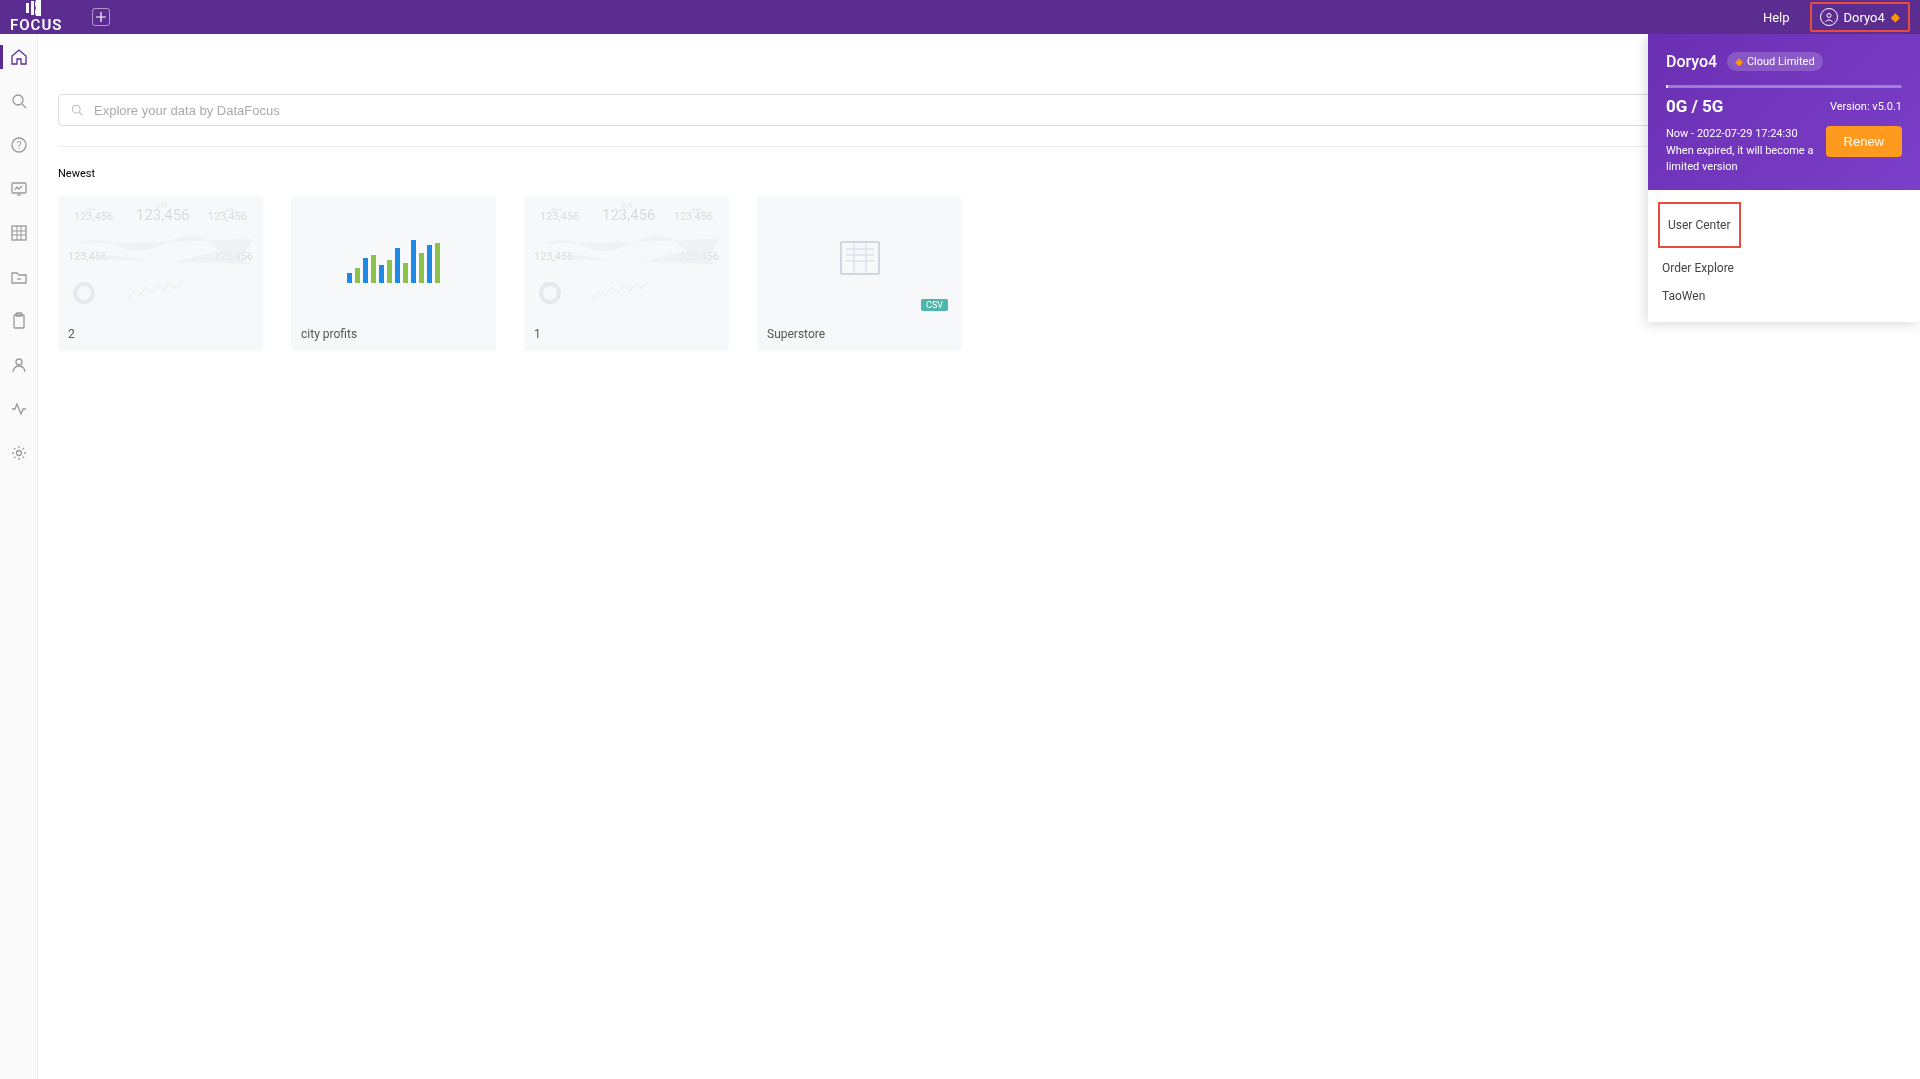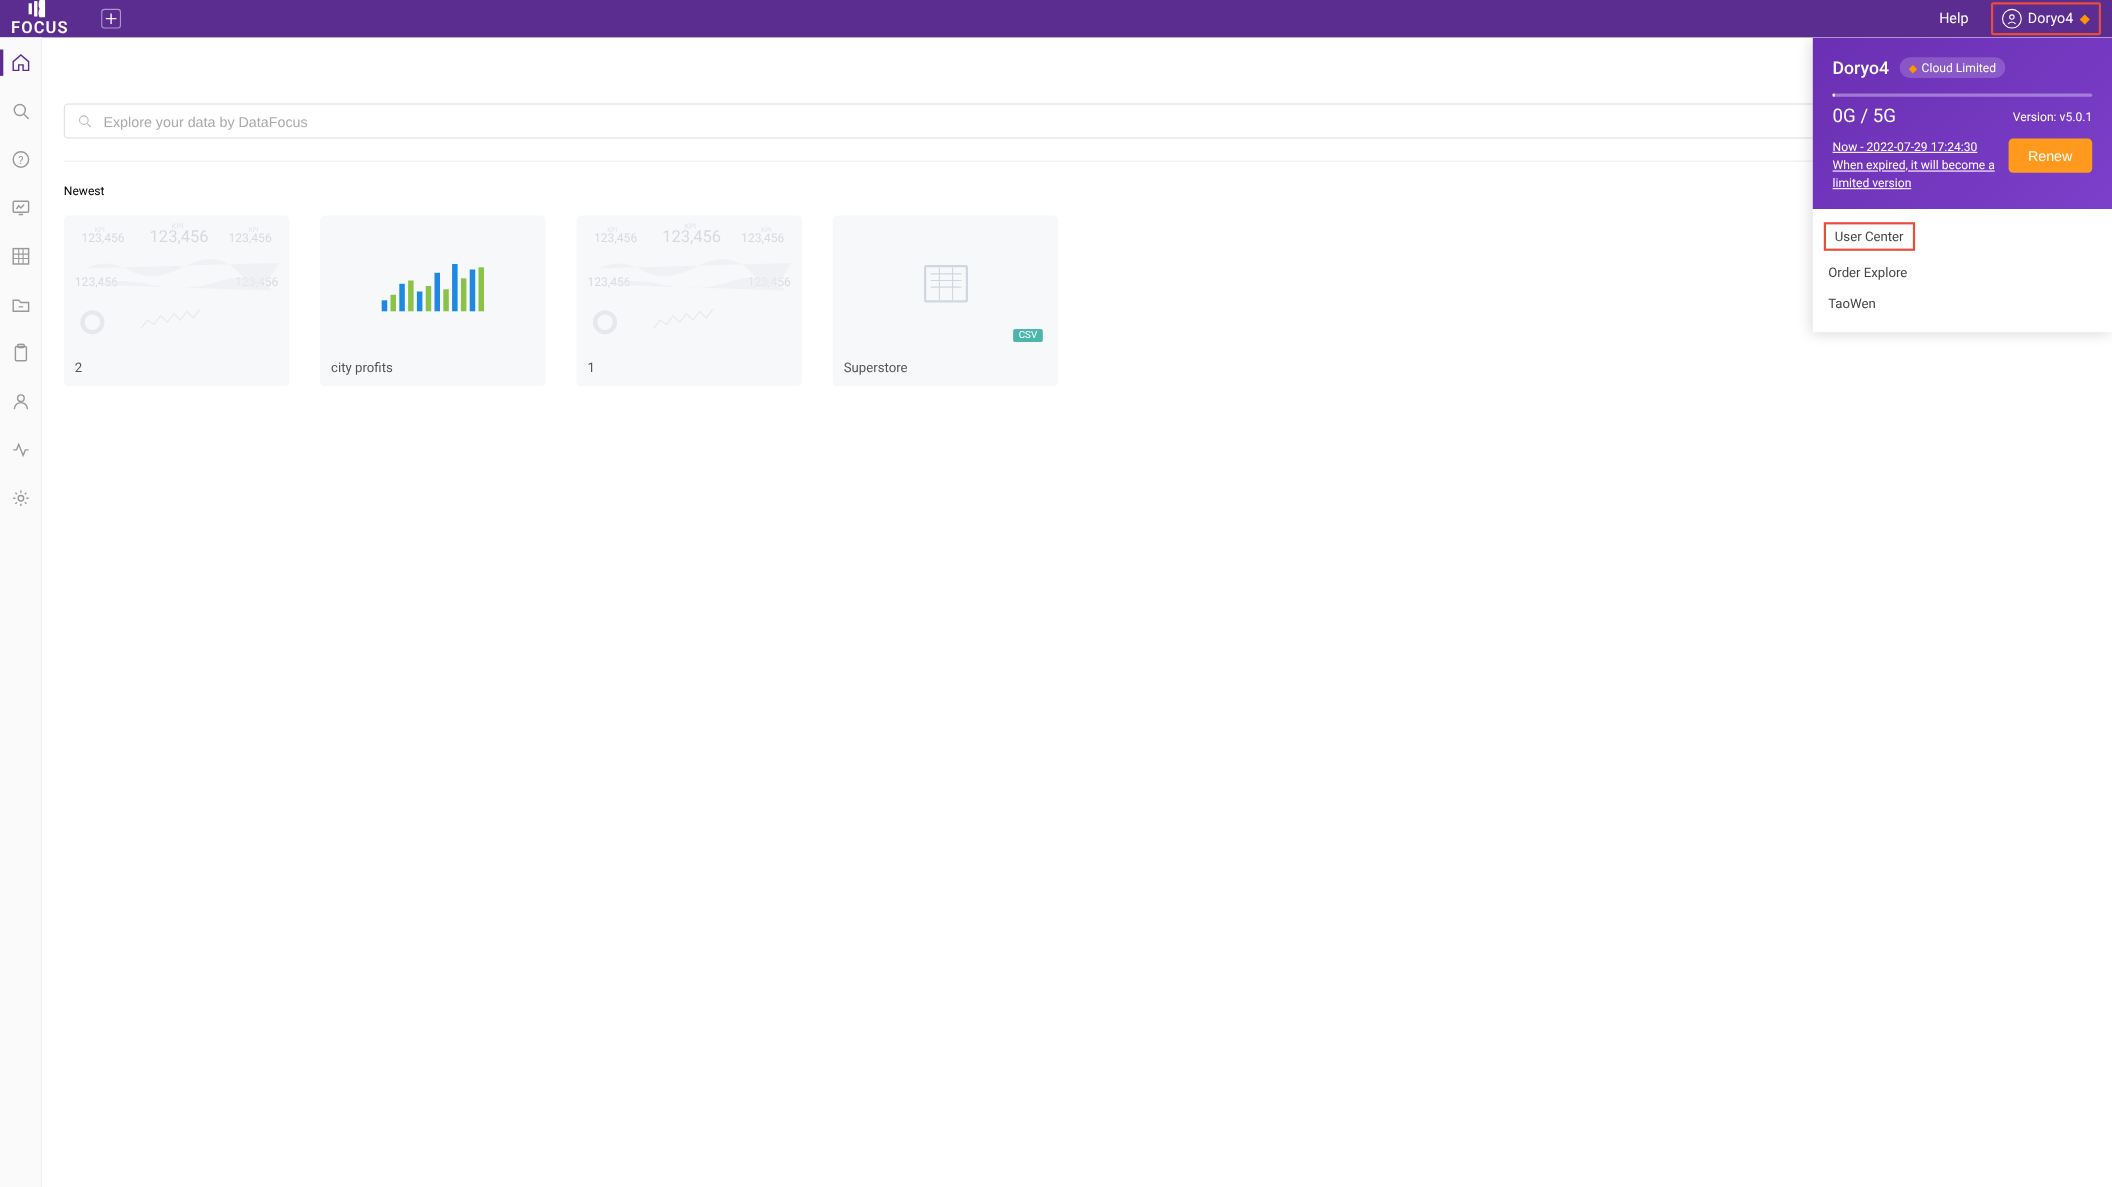--- a/index.html
+++ b/index.html
@@ -215,32 +215,31 @@
       width: 1%;
       background: white;
       border-radius: 2px;
     }
     .storage-row {
       display: flex;
       justify-content: space-between;
       align-items: center;
       margin-bottom: 10px;
     }
-    .storage-text { font-size: 17px; font-weight: 400; }
+    .storage-text { font-size: 17px; font-weight: 700; }
     .version-text { font-size: 11px; }
     .panel-bottom-row {
       display: flex;
       gap: 12px;
       align-items: flex-start;
     }
     .expiry-text {
       font-size: 11px;
       line-height: 1.5;
       flex: 1;
-      text-decoration: underline;
     }
     .renew-btn {
       background: #ff9a1f;
       color: white;
       border: none;
       padding: 8px 18px;
       border-radius: 4px;
       font-size: 13px;
       cursor: pointer;
     }
@@ -249,21 +248,21 @@
     }
     .panel-menu-item {
       padding: 7px 14px;
       font-size: 12px;
       color: #444;
       cursor: pointer;
     }
     .panel-menu-item.highlighted {
       display: inline-block;
       margin: 0 10px 6px;
-      padding: 4px 8px;
+      padding: 14px 8px;
       border: 2px solid #e74c3c;
       text-align: center;
     }
 
     
     .pie-chart {
       width: 52px; height: 52px;
       border-radius: 50%;
       background: conic-gradient(#1e88e5 0 130deg, #00acc1 130deg 250deg, #8bc34a 250deg 300deg, #fdd835 300deg 360deg);
     }

